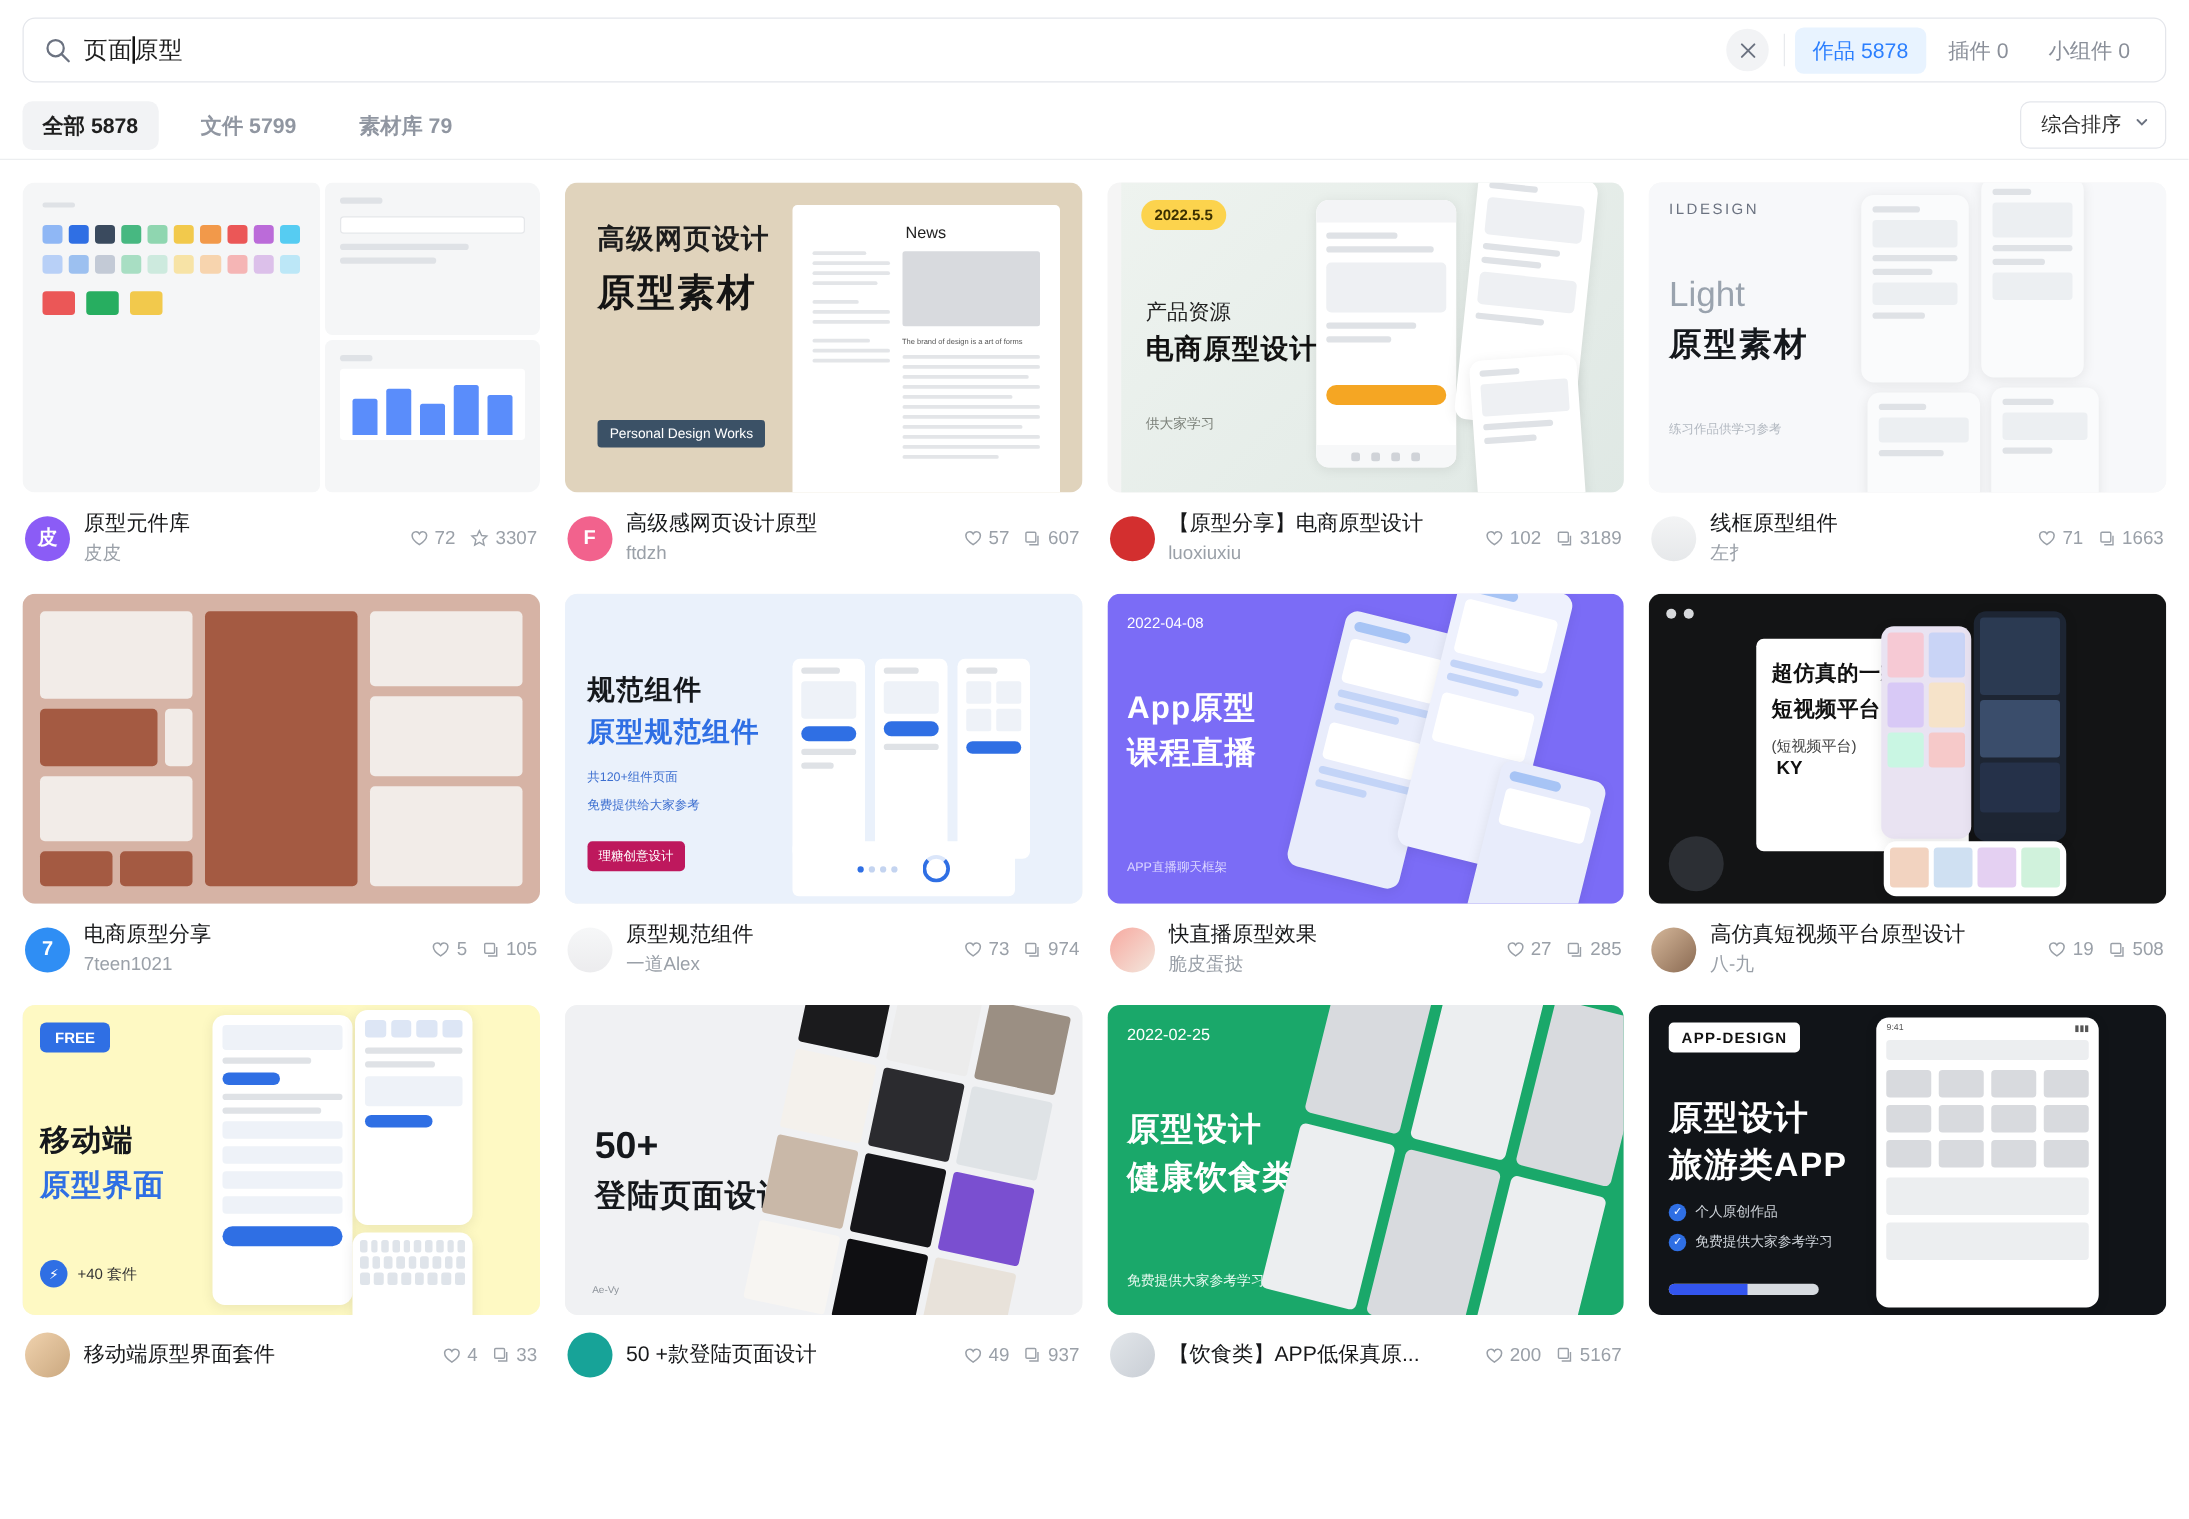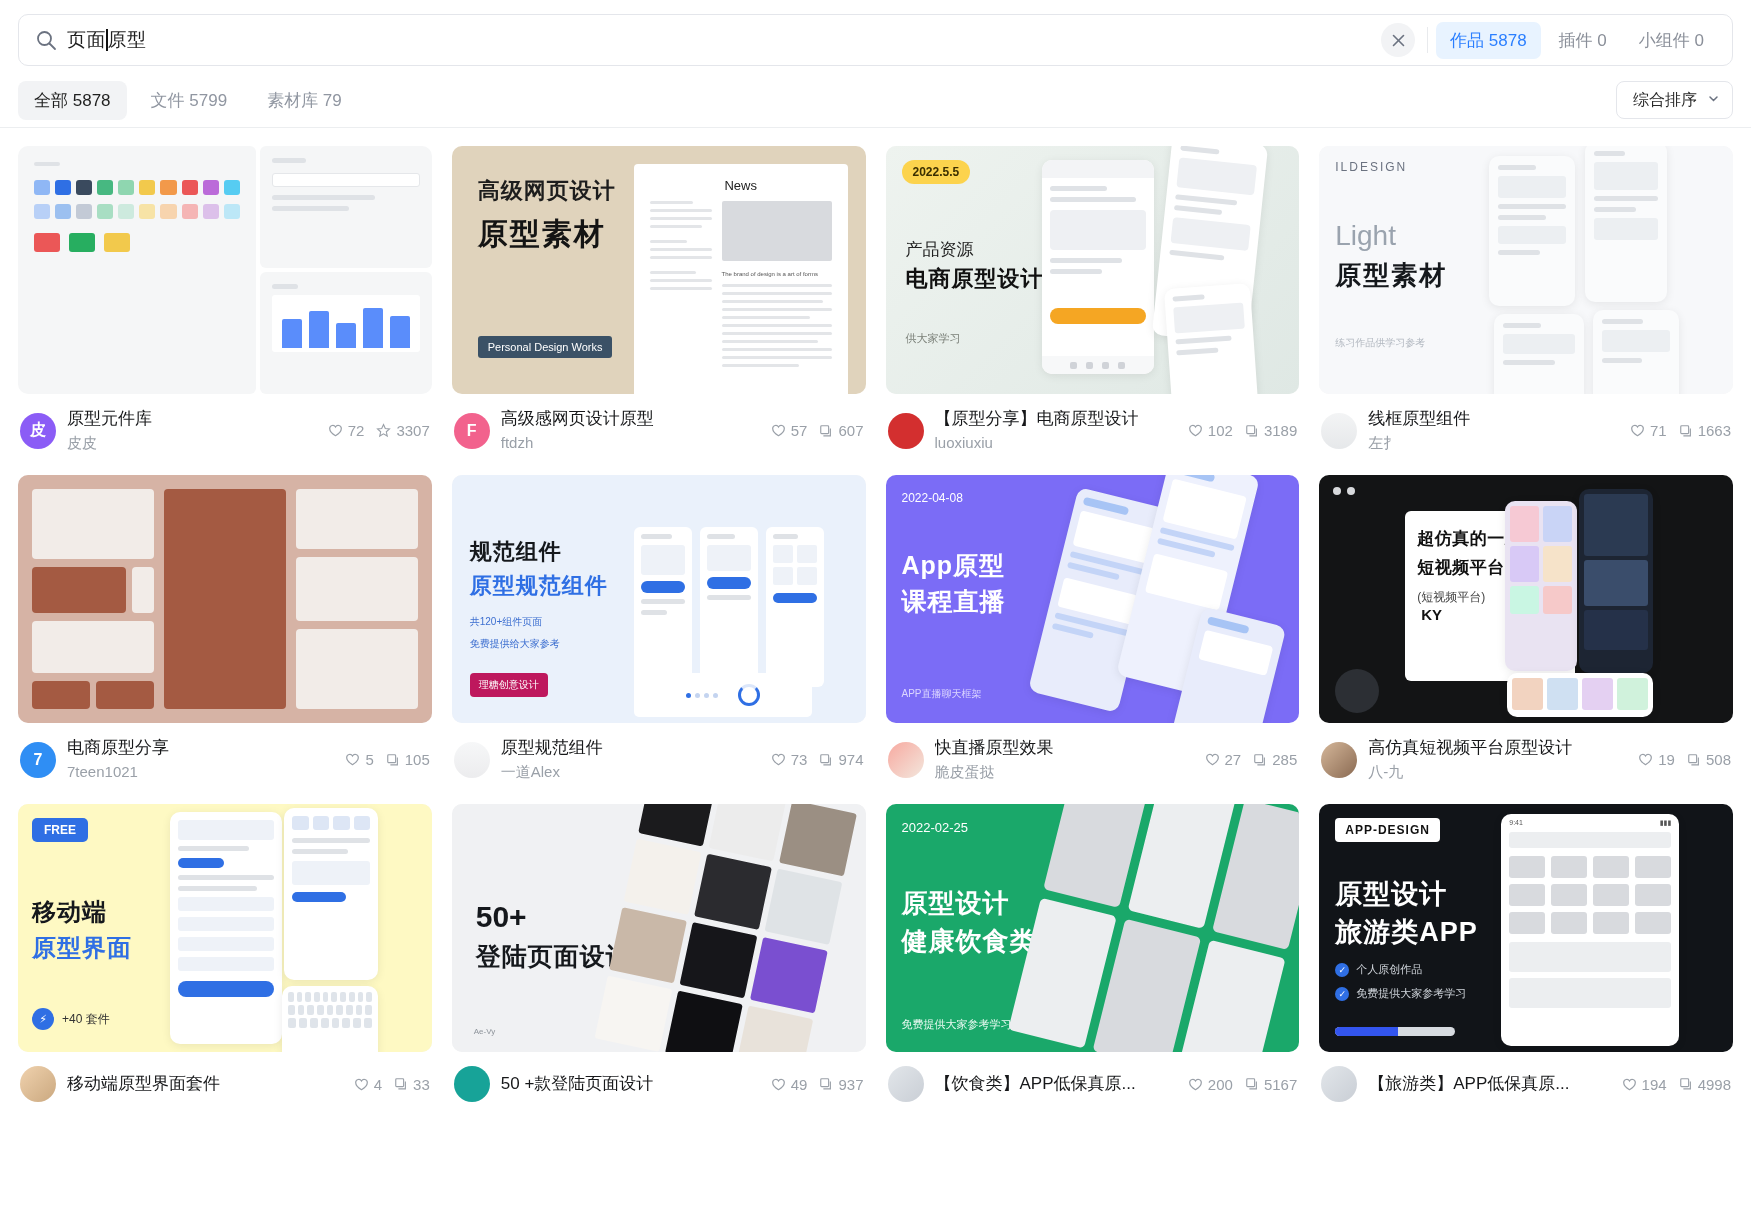--- a/index.html
+++ b/index.html
@@ -70,21 +70,21 @@
 
   
   .filter-row {
     height: 56px;
     display: flex;
     align-items: center;
     padding: 0 18px;
     margin-top: 6px;
     position: relative;
   }
-  .filter-tabs { display: flex; align-items: flex-end; gap: 8px; }
+  .filter-tabs { display: flex; align-items: flex-end; gap: 18px; font-weight: bold; }
   .filter-tab {
     font-size: 17px;
     color: #9096a1;
     padding: 8px 16px;
     border-radius: 8px;
     white-space: nowrap;
     cursor: pointer;
   }
   .filter-tab.active { background: #f2f3f5; color: #1f1f1f; }
   .sort-select {
@@ -172,21 +172,21 @@
   .t2-badge {
     position: absolute; left: 26px; bottom: 36px;
     background: #3b5166; color: #fff; font-size: 11px;
     padding: 5px 10px; border-radius: 3px;
   }
   .t2-r { flex: 1; background: #fff; margin: 18px 18px 0 0; border-radius: 4px 4px 0 0; padding: 14px 16px; }
   .t2-news { text-align: center; font-size: 13px; color: #222; margin-bottom: 8px; }
   .t2-hero { height: 60px; background: #d8dade; border-radius: 2px; margin-bottom: 10px; }
   .t2-txt { height: 3px; background: #e3e5e8; margin-bottom: 5px; border-radius: 2px; }
 
-  .t3 { width: 100%; height: 100%; background: linear-gradient(135deg,#eef3ef 0%, #dfe8e4 100%); position: relative; overflow: hidden; }
+  .t3 { width: 100%; height: 100%; background: linear-gradient(135deg,#eef3ef 0%, #dfe8e4 100%); position: relative; overflow: hidden; margin-left: 11px; }
   .t3-chip { position: absolute; left: 16px; top: 14px; background: #fcd34d; color: #3b2f00; font-size: 12px; padding: 5px 11px; border-radius: 14px; font-weight: bold; }
   .t3-h1 { position: absolute; left: 20px; top: 92px; font-size: 17px; color: #222; }
   .t3-h2 { position: absolute; left: 20px; top: 118px; font-size: 22px; color: #111; font-weight: bold; letter-spacing: 1px; }
   .t3-sub { position: absolute; left: 20px; top: 185px; font-size: 11px; color: #7b8079; }
   .phone { position: absolute; background: #fff; border-radius: 10px; box-shadow: 0 2px 10px rgba(0,0,0,.08); overflow: hidden; }
 
   .t4 { width: 100%; height: 100%; background: #f7f8fa; position: relative; overflow: hidden; }
   .t4-brand { position: absolute; left: 16px; top: 14px; font-size: 12px; color: #6b7280; letter-spacing: 2px; }
   .t4-h1 { position: absolute; left: 16px; top: 74px; font-size: 28px; color: #9aa3ae; }
   .t4-h2 { position: absolute; left: 16px; top: 112px; font-size: 26px; color: #15181c; font-weight: bold; letter-spacing: 2px; }
@@ -1129,42 +1129,15 @@
                 <div style="height:22px;background:#d8dade;border-radius:3px;"></div>
               <div style="height:22px;background:#d8dade;border-radius:3px;"></div>
                 <div style="height:22px;background:#d8dade;border-radius:3px;"></div>
             </div>
             <div style="height:30px;background:#eceef0;border-radius:3px;margin-top:8px;"></div>
             <div style="height:30px;background:#eceef0;border-radius:3px;margin-top:6px;"></div>
           </div>
         </div>
       </div>
     </div>
-    <div class="card-info">
-      <div class="avatar" style="background:linear-gradient(135deg,#e2e6ea,#c9ced5)">
-        <span></span>
-      </div>
-      <div class="meta">
-        <div class="card-title">【旅游类】APP低保真原...</div>
-      </div>
-      <div class="stats">
-        <span class="stat">
-          <span>
-              <svg width="15" height="15" viewBox="0 0 16 16" fill="none" stroke="#9aa0a8" stroke-width="1.3">
-                <path d="M8 13.5S1.8 9.8 1.8 5.8A3.3 3.3 0 0 1 8 4.3a3.3 3.3 0 0 1 6.2 1.5c0 4-6.2 7.7-6.2 7.7z"></path>
-              </svg>
-            </span>
-          <span>194</span>
-        </span>
-        <span class="stat">
-          <span>
-              <svg width="14" height="14" viewBox="0 0 16 16" fill="none" stroke="#9aa0a8" stroke-width="1.3">
-                <rect x="2" y="2" width="9" height="9" rx="1"></rect>
-                <path d="M13 5.2v8.3H5"></path>
-              </svg>
-            </span>
-          <span>4998</span>
-        </span>
-      </div>
-    </div>
   </div>
 
 </div>
 
 </body></html>

